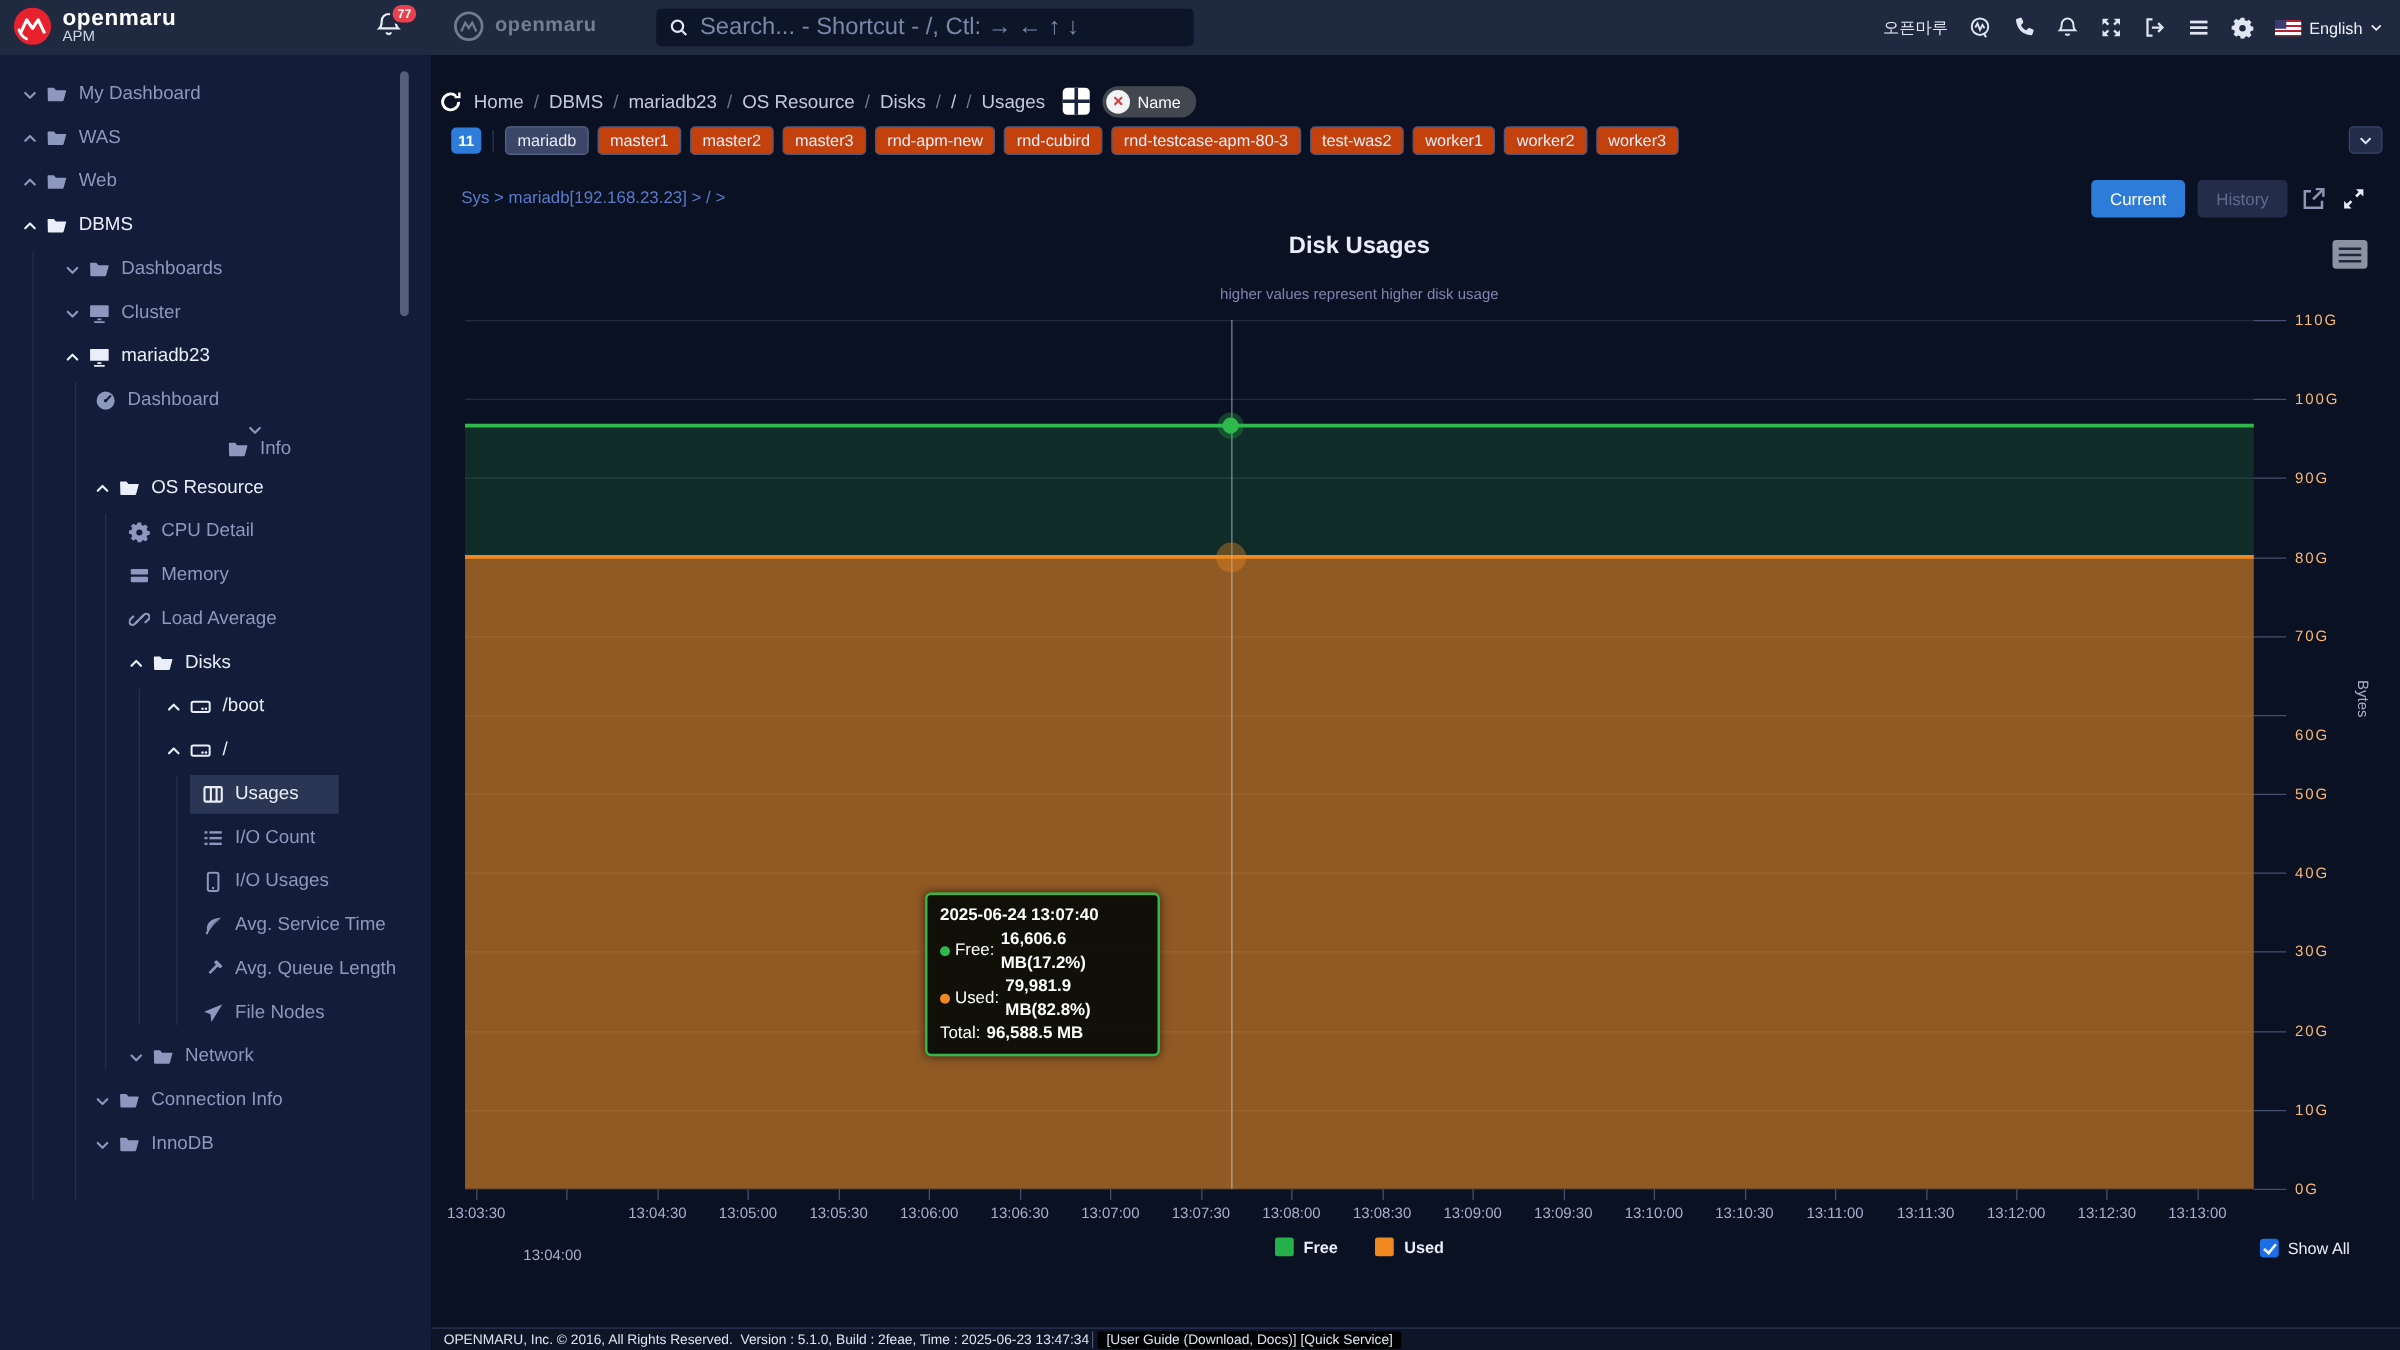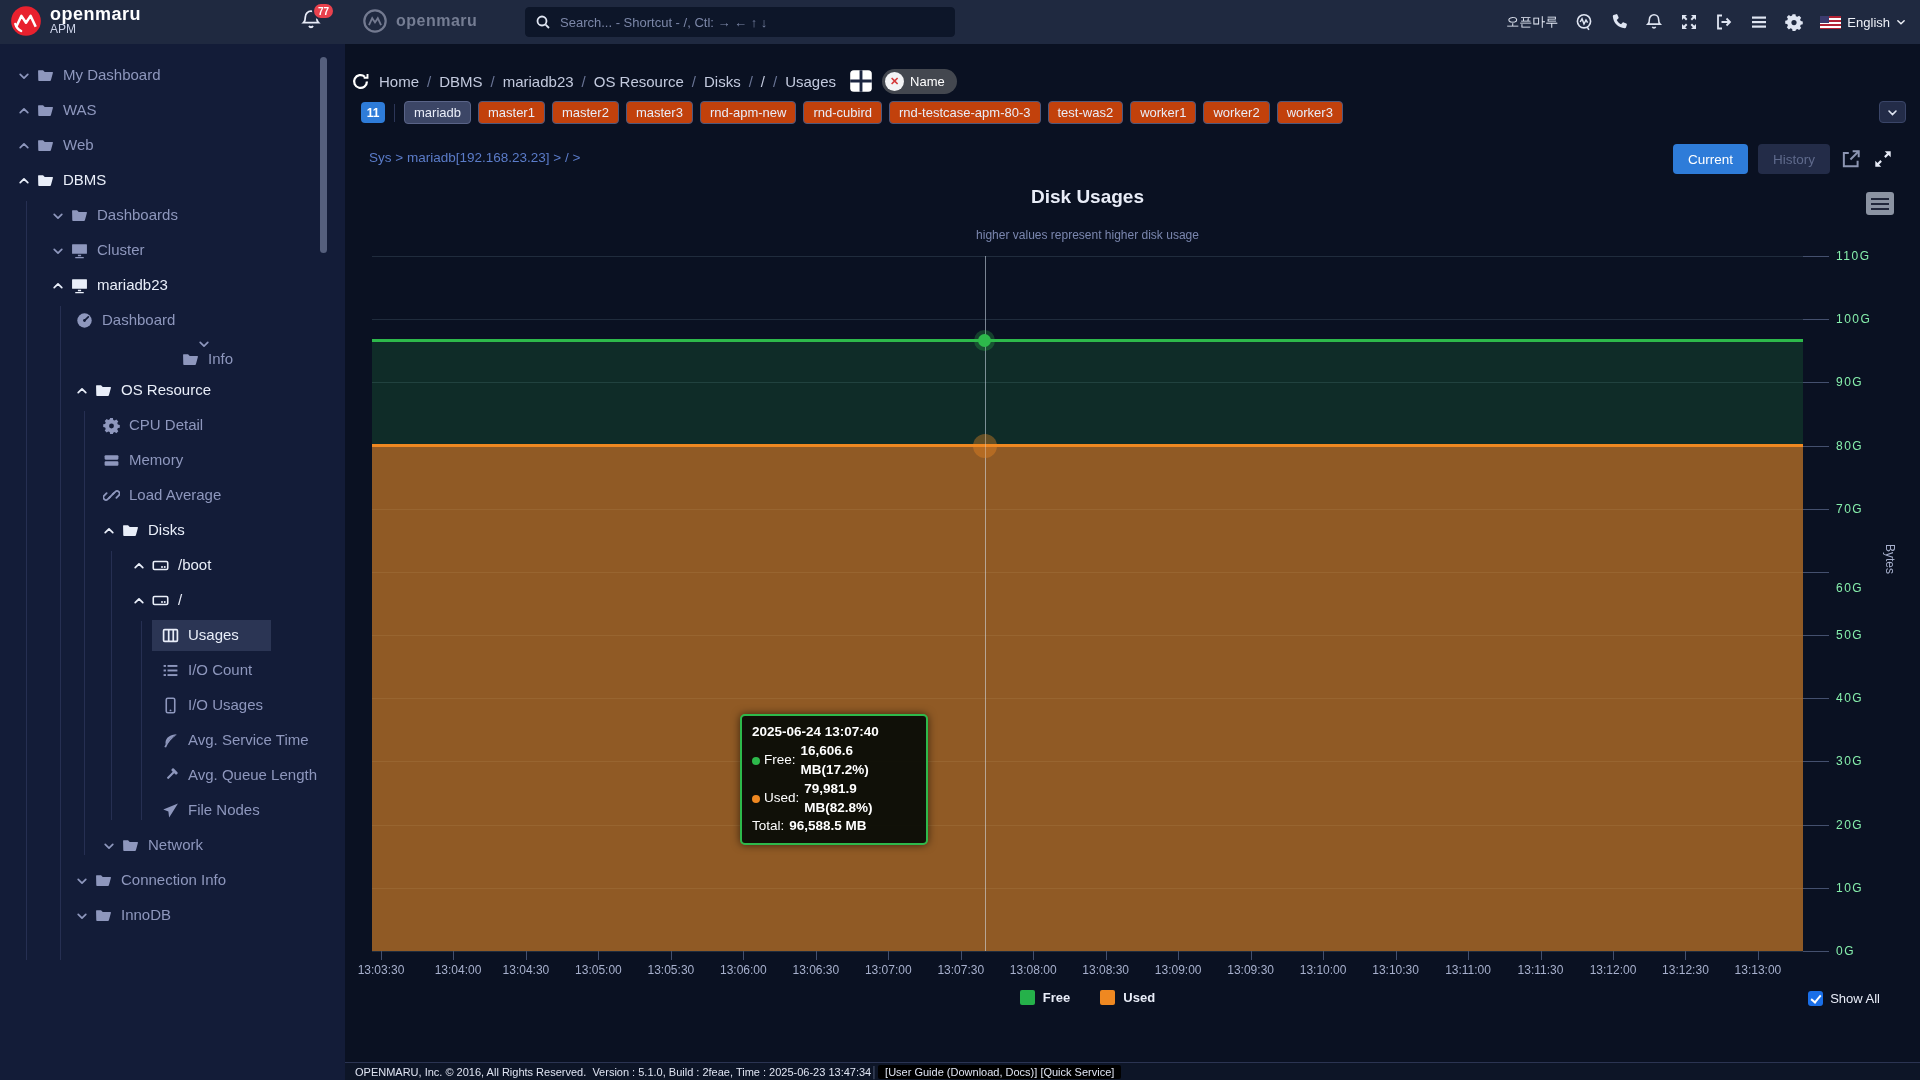--- a/index.html
+++ b/index.html
@@ -14,21 +14,21 @@
 .brand-txt .bt1{font-size:18px;font-weight:700;color:#fff;letter-spacing:.5px;line-height:17px}
 .brand-txt .bt2{font-size:12px;color:#ccd3e8;line-height:13px}
 .bell-wrap{position:absolute;left:300px;top:9px;width:26px;height:26px;color:#e8ecf8}
 .bell-badge{position:absolute;left:12px;top:-7px;min-width:20px;height:18px;border-radius:9px;
   background:#e8414d;color:#fff;font-size:10px;font-weight:700;display:flex;align-items:center;
   justify-content:center;padding:0 4px;border:2px solid #1f2940}
 .brand2{position:absolute;left:362px;top:8px;display:flex;align-items:center;gap:8px;color:#757d93}
 .brand2 .bt{font-size:16px;font-weight:700;letter-spacing:.5px}
 .search-box{position:absolute;left:525px;top:7px;width:430px;height:30px}
 .search-box input{width:100%;height:100%;background:#0d1629;border:1px solid #0d1629;border-radius:4px;
-  color:#bef264;font-size:13px;padding:0 10px 0 34px;outline:none;font-family:inherit}
+  color:#bef264;font-size:19px;padding:0 10px 0 34px;outline:none;font-family:inherit}
 .search-box input::placeholder{color:#7c87a8}
 .search-box .mag{position:absolute;left:10px;top:7px;width:16px;height:16px}
 .header-right{position:absolute;right:14px;top:0;height:44px;display:flex;align-items:center;gap:17px}
 .header-right .hic{width:18px;height:18px;color:#dfe5f2;cursor:pointer;display:inline-flex}
 .user-kr{font-size:13px;color:#e5eaf6}
 .lang{display:flex;align-items:center;gap:6px;font-size:13px;color:#eef1f8;cursor:pointer}
 .flag{width:21px;height:13px;position:relative;background:repeating-linear-gradient(#b22234 0 2px,#fff 2px 4px)}
 .flag::after{content:"";position:absolute;left:0;top:0;width:9px;height:7px;background:#3c3b6e}
 
 
@@ -100,21 +100,21 @@
 .tt-time{font-weight:700}
 .tt-row{display:flex;align-items:center;gap:2px}
 .tt-dot{width:8px;height:8px;border-radius:50%;margin-right:2px;flex:none}
 .tt-val{font-weight:700;margin-left:3px}
 
 .x-axis{position:absolute;left:27px;top:907px;width:1431px;height:34px}
 .x-tick{position:absolute;top:0;width:1px;height:9px;background:#44506e}
 .x-label{position:absolute;top:12px;transform:translateX(-50%);font-size:12px;color:#a7b0cd;white-space:nowrap}
 .y-axis{position:absolute;left:1458px;top:212px;width:115px;height:700px}
 .y-tick{position:absolute;left:0;width:26px;height:1px;background:#44506e}
-.y-label{position:absolute;left:33px;font-size:12px;color:#86efac;letter-spacing:1.5px;transform:translateY(-50%)}
+.y-label{position:absolute;left:33px;font-size:12px;color:#fdba74;letter-spacing:1.5px;transform:translateY(-50%)}
 .y-title{position:absolute;left:1538px;top:500px;font-size:12px;color:#a7b0cd;writing-mode:vertical-rl}
 
 .legend{position:absolute;left:27px;width:1431px;top:946px;display:flex;justify-content:center;align-items:center;gap:30px}
 .legend-item{display:flex;align-items:center;gap:8px;cursor:pointer}
 .legend-swatch{width:15px;height:15px;border-radius:2px}
 .legend-label{font-size:13px;font-weight:700;color:#e9edf8}
 .show-all{position:absolute;right:40px;top:947px;display:flex;align-items:center;gap:7px;cursor:pointer}
 .cb{width:15px;height:15px;background:#1a6fe8;border-radius:3px;position:relative}
 .cb::after{content:"";position:absolute;left:5px;top:2px;width:4px;height:8px;border:solid #fff;border-width:0 2px 2px 0;transform:rotate(40deg)}
 .show-all-label{font-size:13px;color:#e9edf8}
@@ -695,21 +695,21 @@
         <span>Total:</span>
         <span class="tt-val">96,588.5 MB</span>
       </div>
     </div>
   </div>
 
   <div class="x-axis" id="xaxis">
       <div class="x-tick" style="left: 9px;"></div>
       <div class="x-label" style="left: 9px;">13:03:30</div>
       <div class="x-tick" style="left: 81.47px;"></div>
-      <div class="x-label" style="left: 86px;">13:04:00</div>
+      <div class="x-label" style="left: 70px; margin-top: 34px;">13:04:00</div>
       <div class="x-tick" style="left: 153.94px;"></div>
       <div class="x-label" style="left: 153.94px;">13:04:30</div>
       <div class="x-tick" style="left: 226.41px;"></div>
       <div class="x-label" style="left: 226.41px;">13:05:00</div>
       <div class="x-tick" style="left: 298.88px;"></div>
       <div class="x-label" style="left: 298.88px;">13:05:30</div>
       <div class="x-tick" style="left: 371.35px;"></div>
       <div class="x-label" style="left: 371.35px;">13:06:00</div>
       <div class="x-tick" style="left: 443.82px;"></div>
       <div class="x-label" style="left: 443.82px;">13:06:30</div>

